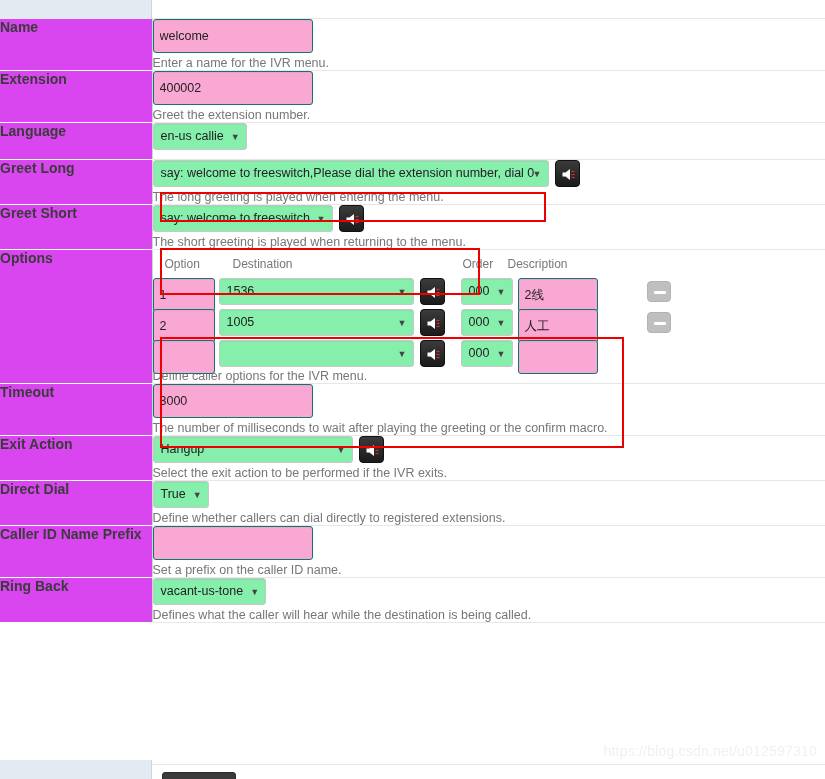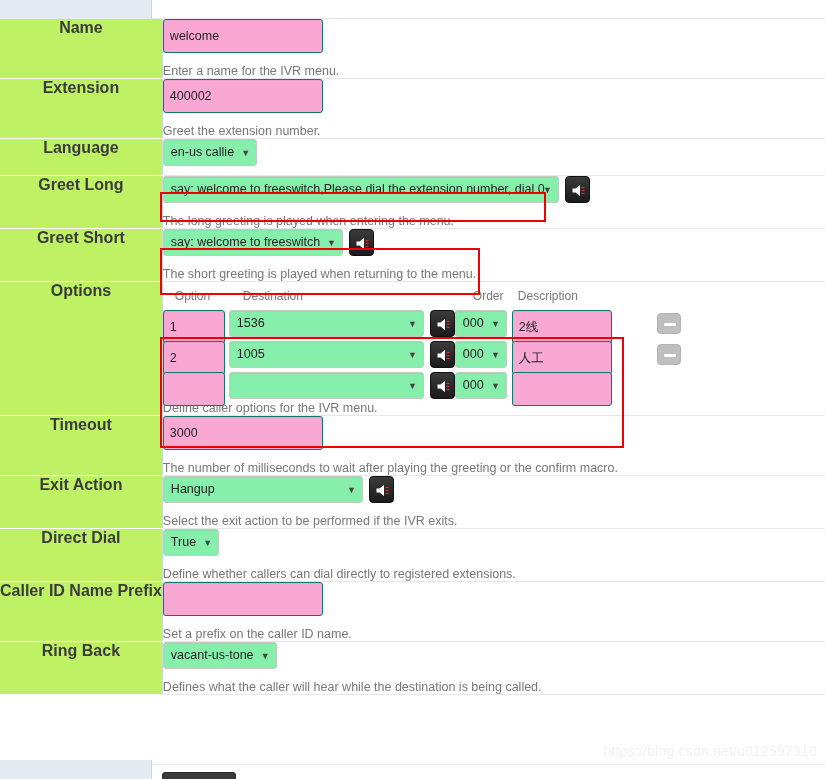--- a/index.html
+++ b/index.html
@@ -23,26 +23,26 @@
   }
 
   table.form {
     position:absolute; left:0; top:19px;
     width:825px; border-collapse:collapse;
   }
   table.form td { vertical-align: top; padding:0; }
 
   td.label {
     width:152px;
-    background:#bef264;
+    background:#d946ef;
     border-right:1px solid #cdd6e0;
     border-bottom:1px solid #ffffff;
-    text-align:center;
+    text-align:left;
     padding:10px 8px 10px 4px;
-    font-size:16px;
+    font-size:14px;
     font-weight:bold;
     color:#3b3b3b;
     white-space:nowrap;
   }
   td.field {
     background:#ffffff;
     border-bottom:1px solid #e7e7e7;
     padding:8px 0 8px 10px;
     position:relative;
   }
@@ -91,43 +91,43 @@
     width:25px; height:27px;
     margin-left:6px;
     border-radius:4px;
     background: linear-gradient(#3b3b3b,#1b1b1b);
     border:1px solid #111;
     position:relative;
   }
   .playbtn svg { position:absolute; left:5px; top:7px; }
 
   .help {
-    margin-top:11px;
+    margin-top:3px;
     font-size:12.5px;
     color:#777777;
   }
 
   
   .optwrap { position:relative; }
   .opthead { font-size:12px; color:#777; position:relative; height:16px; margin-bottom:5px; }
   .opthead span { position:absolute; top:0; }
   .oh-option { left:12px; }
   .oh-dest   { left:80px; }
   .oh-order  { left:310px; }
   .oh-desc   { left:355px; }
 
   .optrow { height:29px; margin-bottom:2px; position:relative; white-space:nowrap; }
   .optrow .cell { display:inline-block; vertical-align:top; }
   .opt-option .inp { width:62px; height:27px; }
   .opt-dest { margin-left:4px; }
   .opt-dest .sel { width:195px; }
-  .opt-order { margin-left:0; }
+  .opt-order { margin-left:16px; }
   .opt-order .sel { width:52px; }
   .opt-desc { margin-left:5px; }
-  .opt-desc .inp { width:100px; height:27px; }
+  .opt-desc .inp { width:80px; height:27px; }
   .minusbtn {
     position:absolute;
     width:24px; height:21px;
     border-radius:4px;
     background:#bfbfbf;
     border:1px solid #b3b3b3;
   }
   .minusbtn .bar {
     position:absolute; left:6px; top:9px; width:12px; height:3px;
     background:#ffffff; border-radius:1px;

